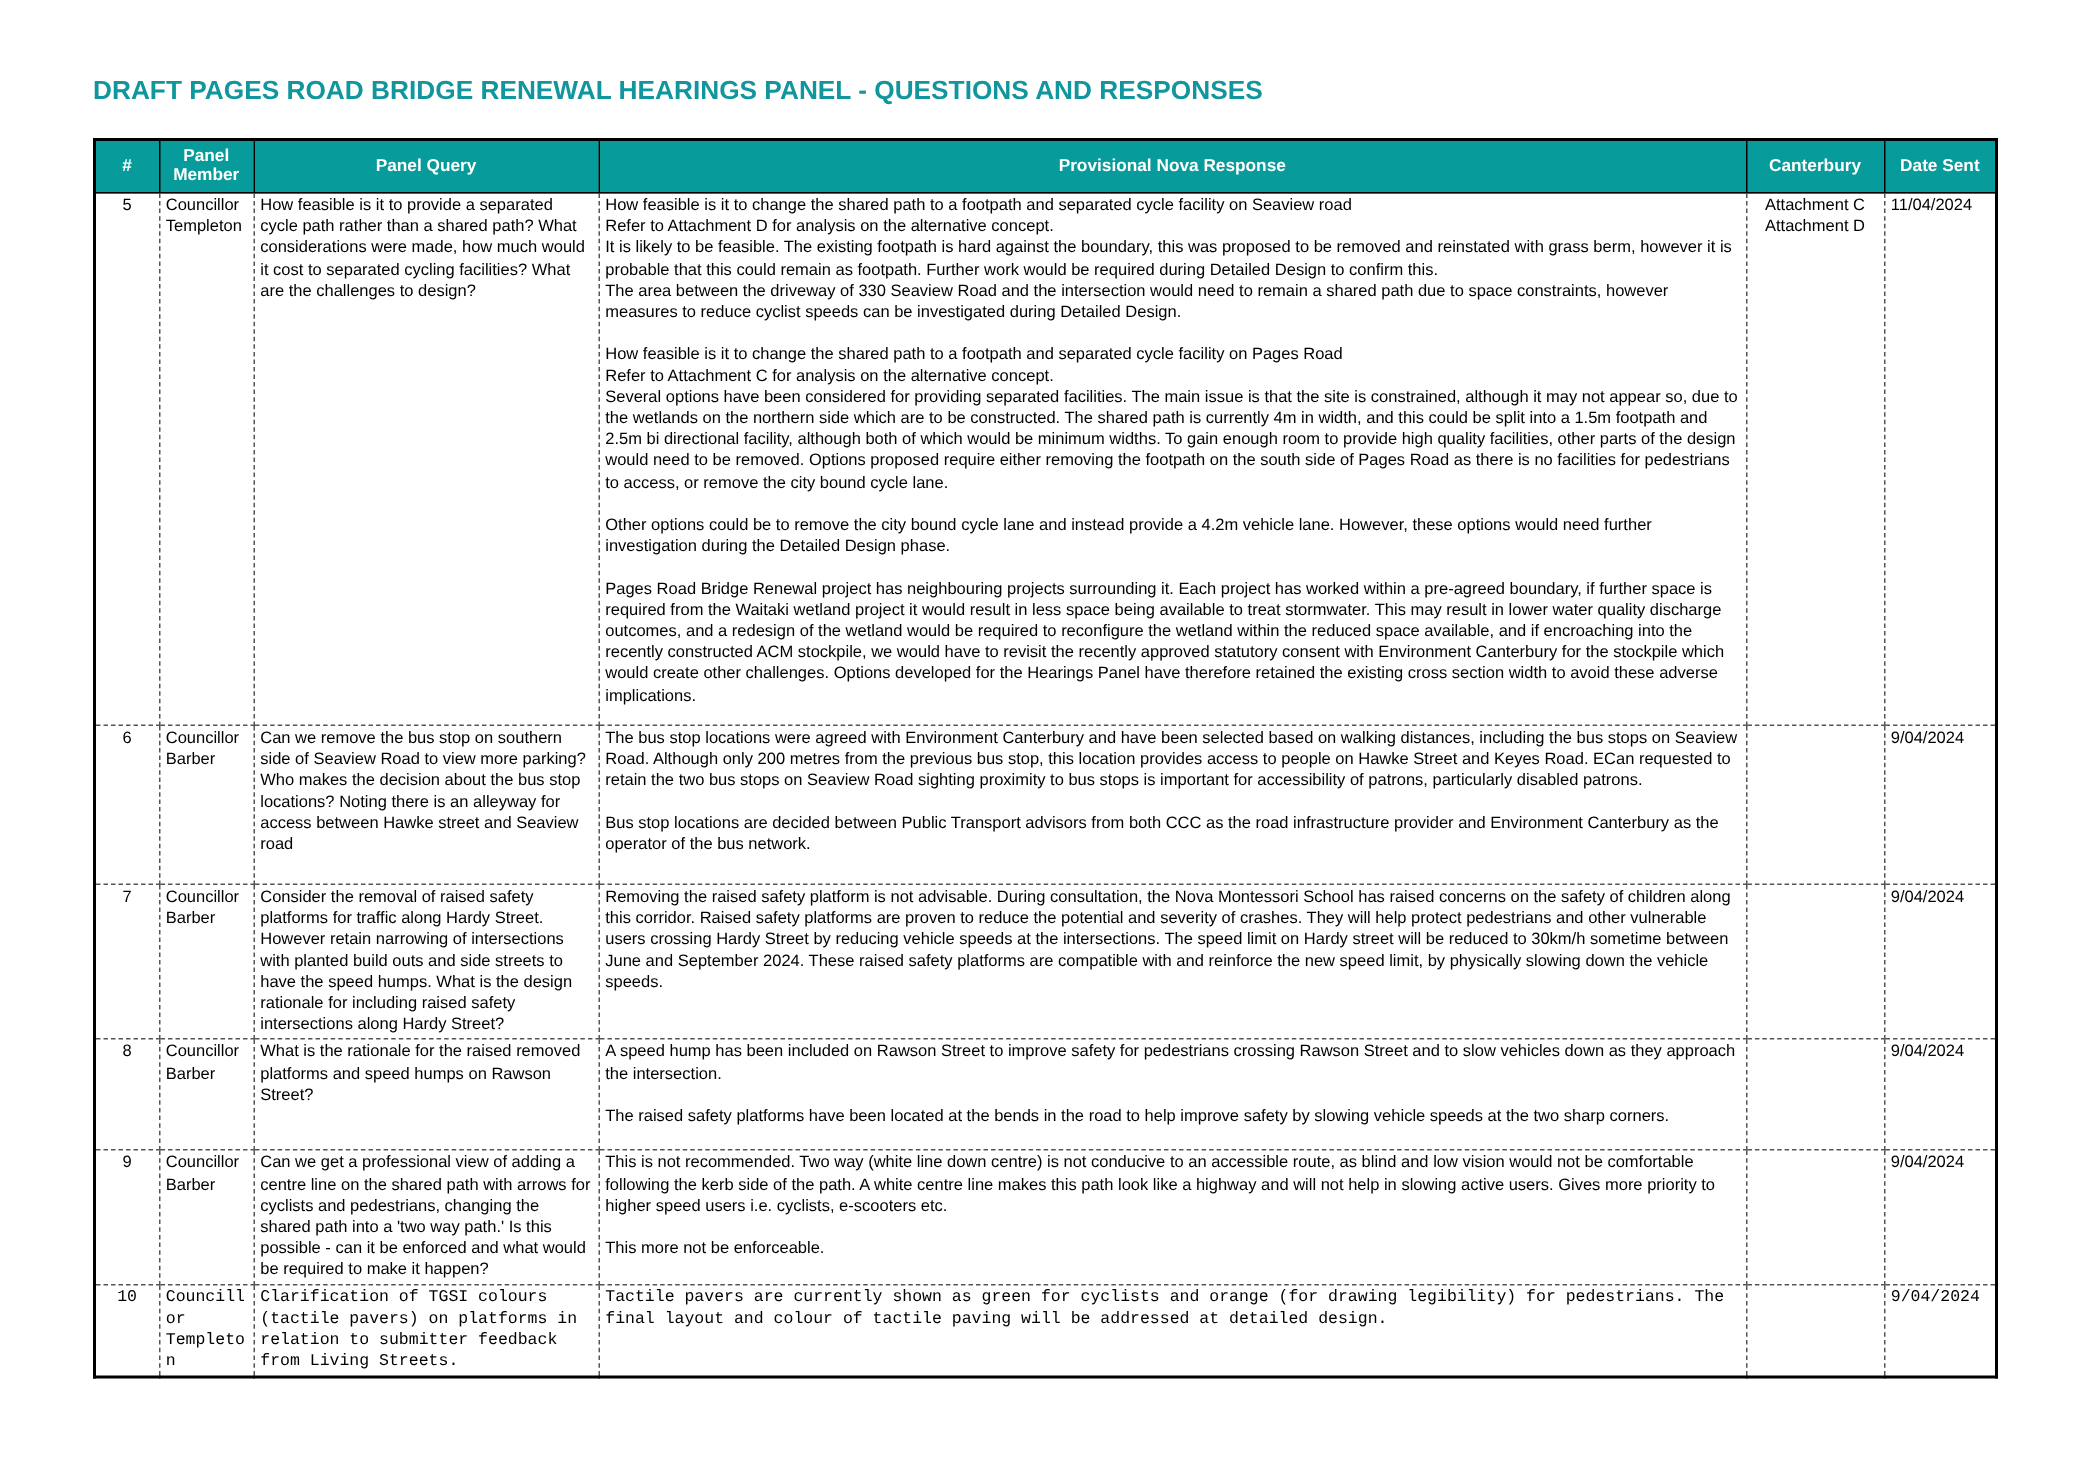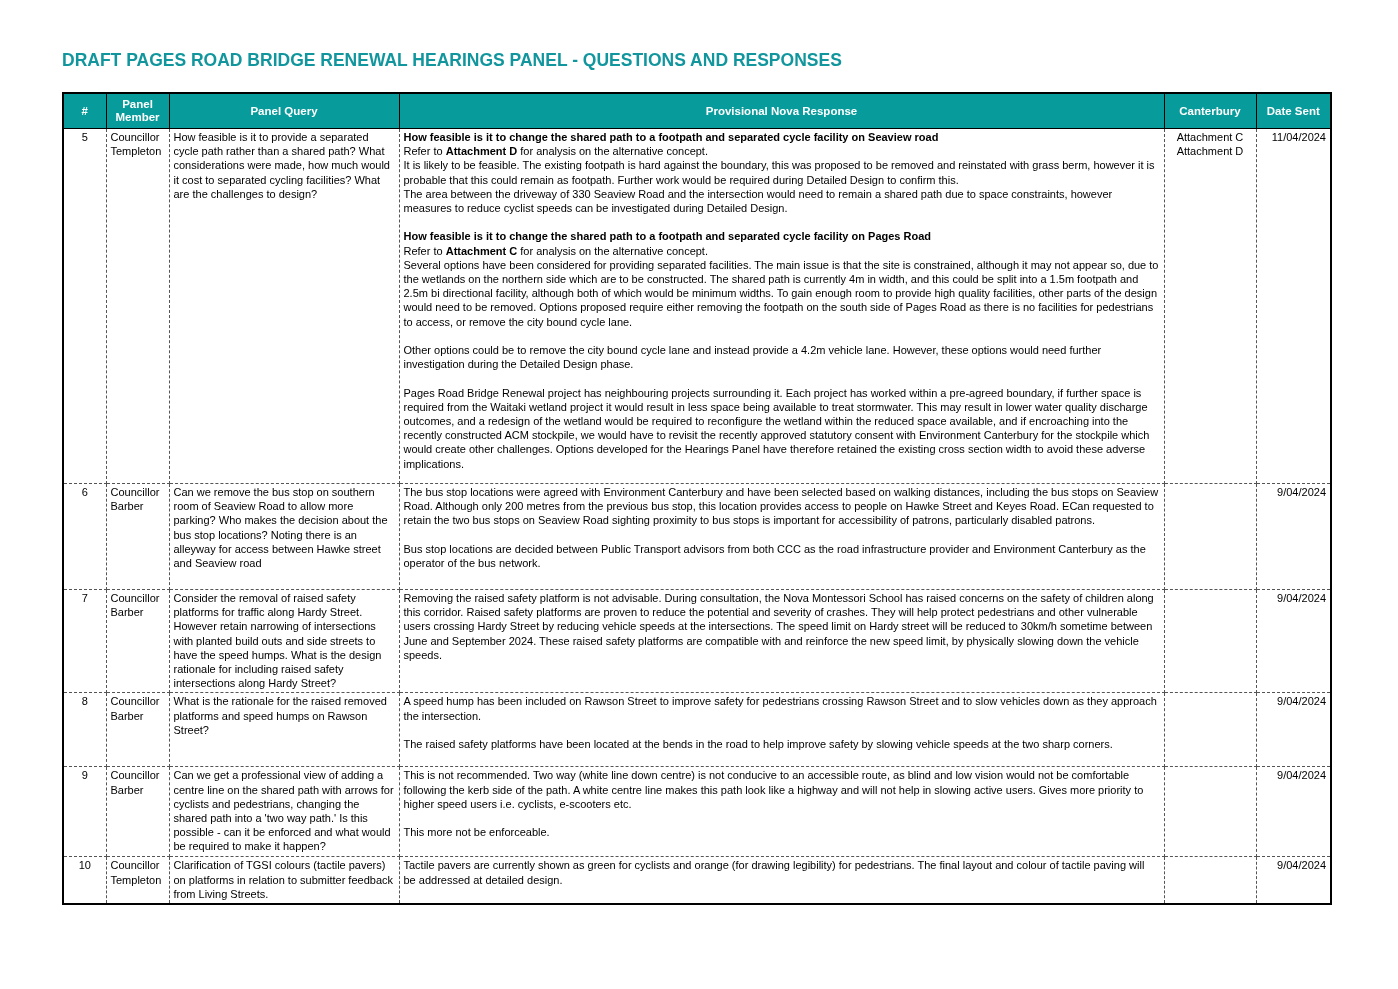--- a/index.html
+++ b/index.html
@@ -21,30 +21,30 @@
     border:1px solid #000;padding:2px 3px;height:30px;
     vertical-align:middle;text-align:center;line-height:13px;
   }
   table.qr td{
     border:1px dashed #555;vertical-align:top;
     padding:1px 4px 2px 4px;font-size:11px;line-height:14.2px;
     overflow:hidden;word-wrap:break-word;
   }
   td.cell-num{text-align:center;}
   td.cell-attach{text-align:center;}
-  td.cell-date{text-align:right;padding-right:3px;}
+  td.cell-date{text-align:left;padding-right:3px;}
   td.cell-resp p{margin:0;}
-  td.cell-resp .bseg{font-weight:bold;}
+  td.cell-resp .bseg{font-weight:normal;}
   
   tbody tr:nth-child(1){height:355px;}
   tbody tr:nth-child(2){height:106px;}
   tbody tr:nth-child(3){height:103px;}
   tbody tr:nth-child(4){height:74px;}
   tbody tr:nth-child(5){height:90px;}
-  tbody tr:nth-child(6){height:42px;}
+  tbody tr:nth-child(6){height:42px;font-family:Liberation Mono, monospace;}
 </style>
 </head>
 <body>
 
 <div class="doc">
   <h1 class="doc-title">DRAFT PAGES ROAD BRIDGE RENEWAL HEARINGS PANEL - QUESTIONS AND RESPONSES</h1>
 
   <table class="qr">
     <colgroup>
       <col style="width:43px">
@@ -85,21 +85,21 @@
           </td>
           <td class="cell-attach">
             <div>Attachment C</div>
             <div>Attachment D</div>
           </td>
           <td class="cell-date">11/04/2024</td>
         </tr>
         <tr>
           <td class="cell-num">6</td>
           <td>Councillor Barber</td>
-          <td>Can we remove the bus stop on southern room of Seaview Road to allow more parking? Who makes the decision about the bus stop locations? Noting there is an alleyway for access between Hawke street and Seaview road</td>
+          <td>Can we remove the bus stop on southern side of Seaview Road to view more parking? Who makes the decision about the bus stop locations? Noting there is an alleyway for access between Hawke street and Seaview road</td>
           <td class="cell-resp">
             <p><span>The bus stop locations were agreed with Environment Canterbury and have been selected based on walking distances, including the bus stops on Seaview Road. Although only 200 metres from the previous bus stop, this location provides access to people on Hawke Street and Keyes Road. ECan requested to retain the two bus stops on Seaview Road sighting proximity to bus stops is important for accessibility of patrons, particularly disabled patrons.</span></p>
             <p>&nbsp;</p>
             <p><span>Bus stop locations are decided between Public Transport advisors from both CCC as the road infrastructure provider and Environment Canterbury as the operator of the bus network.</span></p>
           </td>
           <td class="cell-attach"></td>
           <td class="cell-date">9/04/2024</td>
         </tr>
         <tr>
           <td class="cell-num">7</td>

